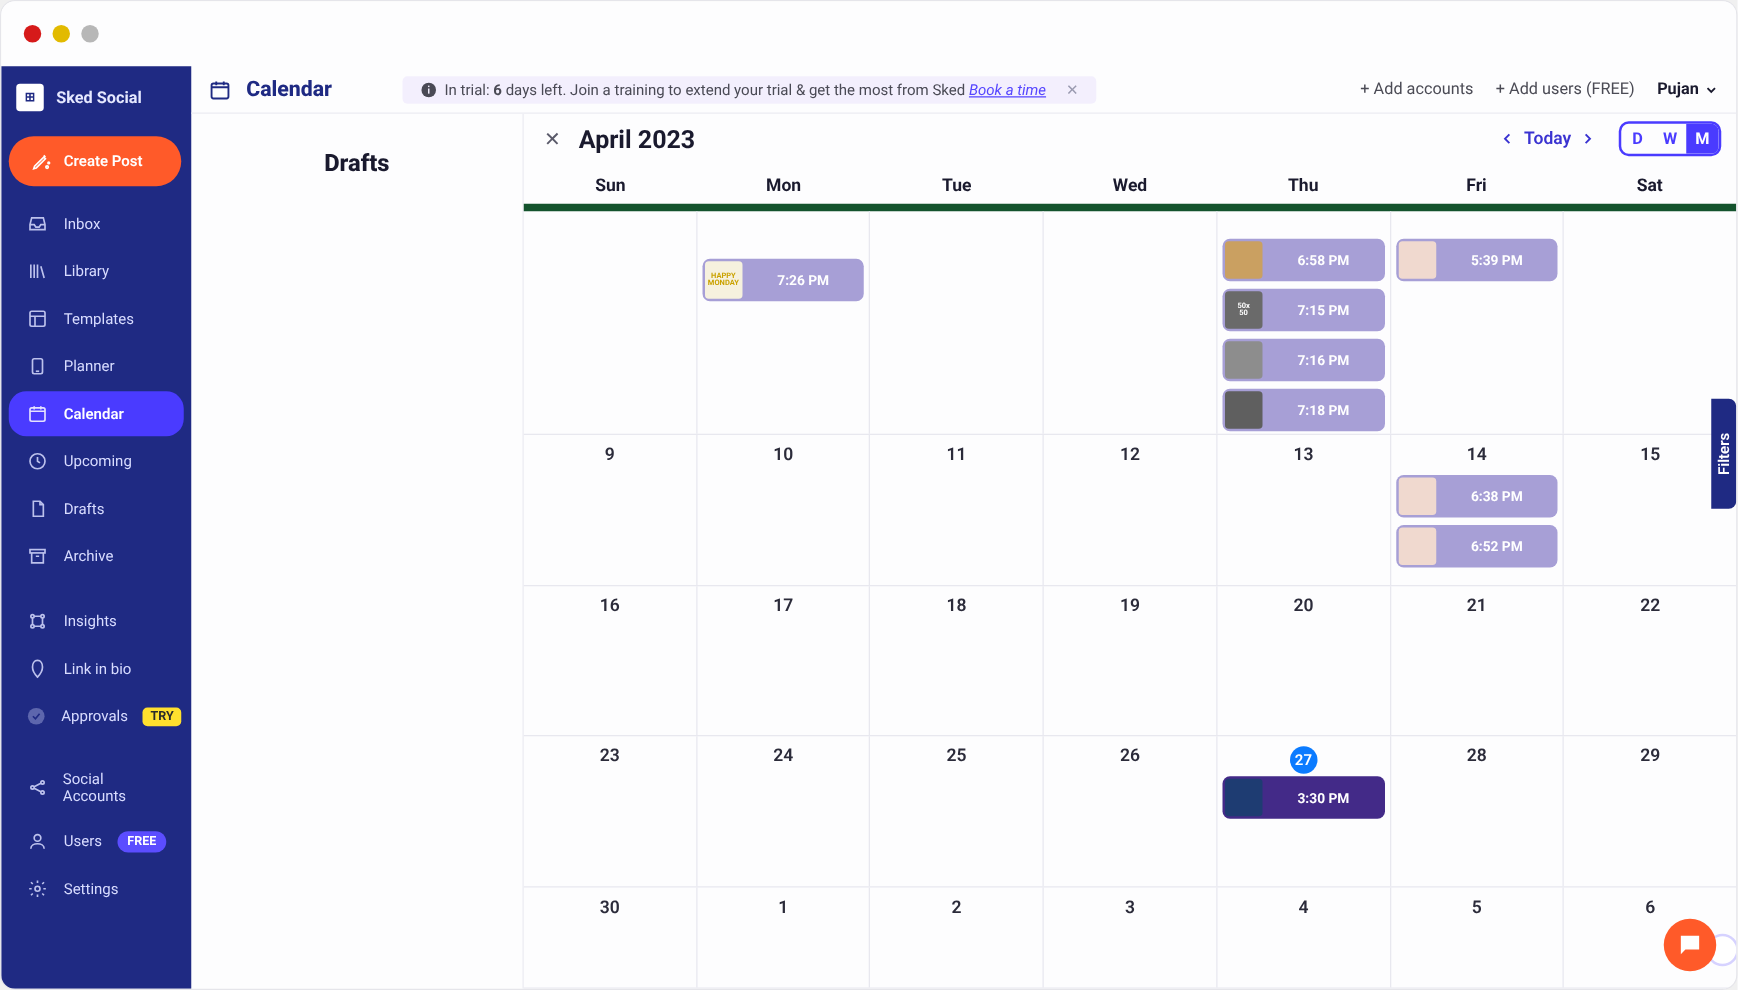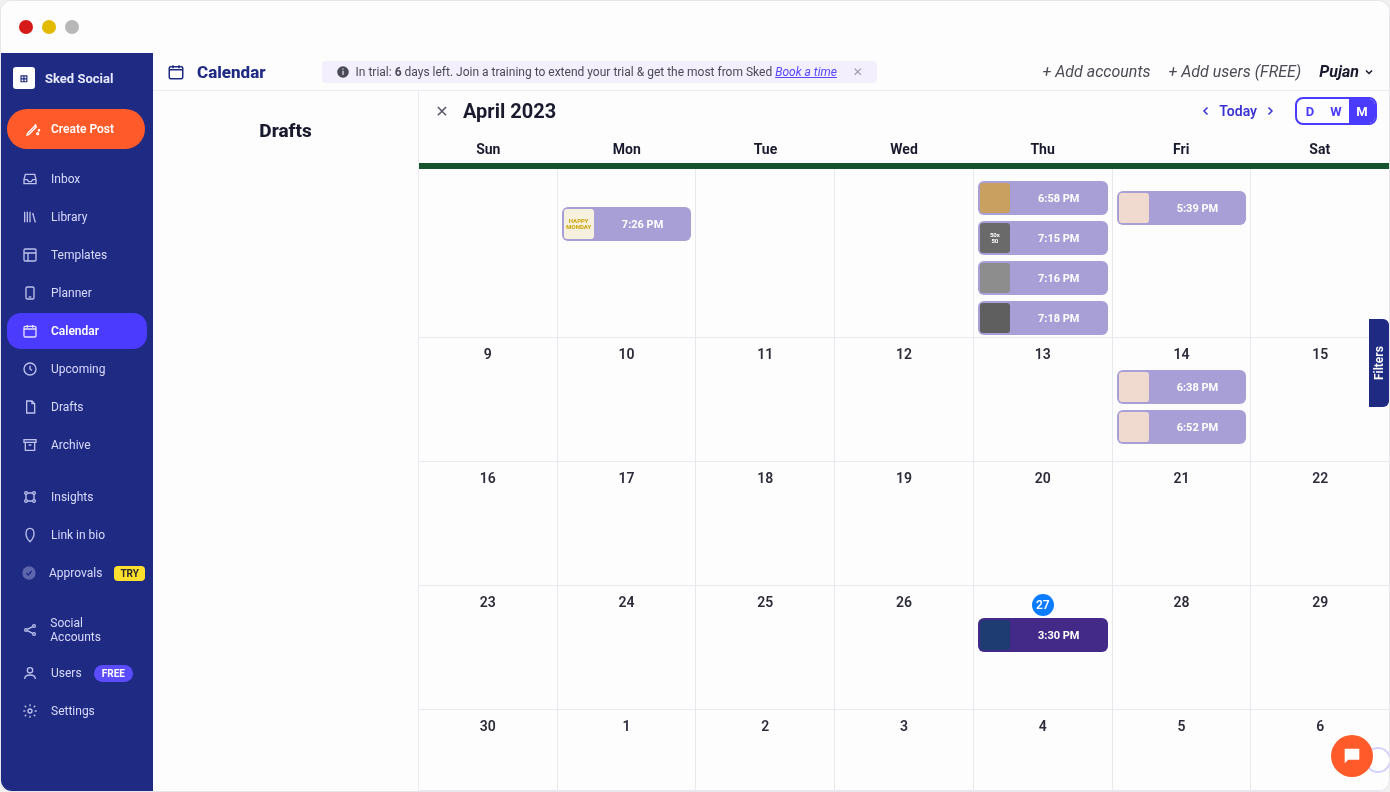--- a/index.html
+++ b/index.html
@@ -114,21 +114,21 @@
     margin-left: 40px;
     background: #f3effd;
     color: #4a4a55;
     padding: 4px 14px;
     border-radius: 4px;
     font-size: 12px;
     display:flex;align-items:center;gap:6px;
   }
   .trial-banner a { color:#5646ff;text-decoration:underline;cursor:pointer;font-style:italic; }
   .trial-banner .close-x { margin-left:10px;color:#9a9ab0;cursor:pointer; }
-  .header-right { margin-left:auto;display:flex;align-items:flex-start;gap:18px;font-size:16px;color:#4b4b55;font-style:italic; }
+  .header-right { margin-left:auto;display:flex;align-items:flex-start;gap:18px;font-size:13px;color:#4b4b55; }
   .header-right .linkish { cursor:pointer; }
   .header-right .user { font-weight:700;color:#1a1a2e;display:flex;align-items:center;gap:4px;cursor:pointer; }
 
   
   .content {
     position:absolute;
     left:152px; right:0; top:90px; bottom:0;
     display:flex;
   }
   .drafts-col {
@@ -500,21 +500,21 @@
             <div class="day"></div>
             <div class="day">
               <div class="event" style="margin-top: 34px;">
                 <div class="thumb" style="background: rgb(246, 241, 222);">HAPPY<br>MONDAY</div>
                 <div class="time">7:26 PM</div>
               </div>
             </div>
             <div class="day"></div>
             <div class="day"></div>
             <div class="day">
-              <div class="event" style="margin-top: 8px;">
+              <div class="event" style="margin-top: 18px;">
                 <div class="thumb" style="background: rgb(202, 160, 97);"></div>
                 <div class="time">6:58 PM</div>
               </div>
               <div class="event">
                 <div class="thumb" style="background: rgb(106, 106, 106); color: rgb(255, 255, 255);">50x<br>50</div>
                 <div class="time">7:15 PM</div>
               </div>
               <div class="event">
                 <div class="thumb" style="background: rgb(141, 141, 141);"></div>
                 <div class="time">7:16 PM</div>

